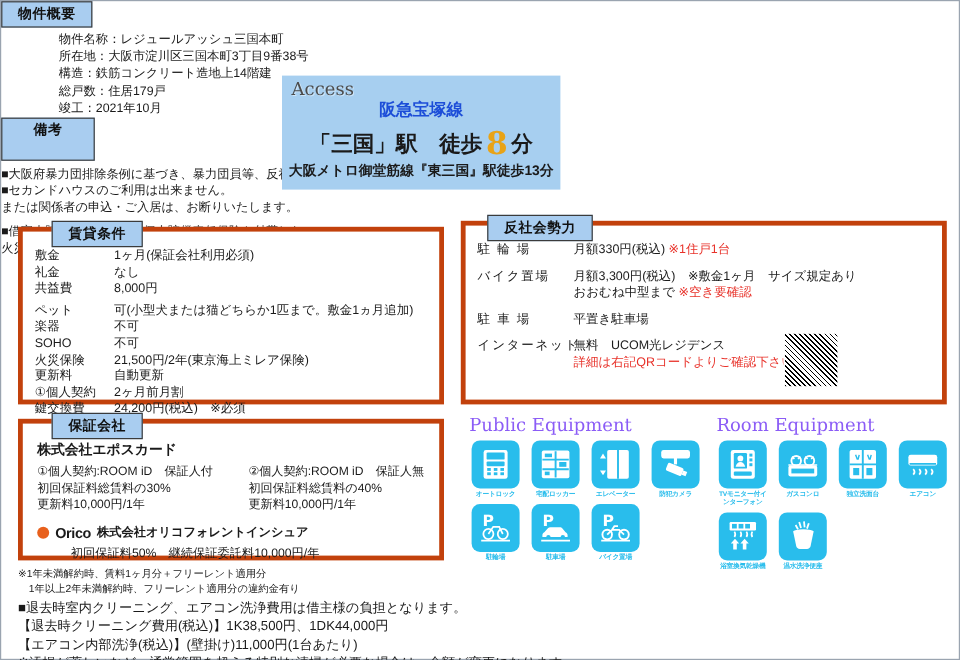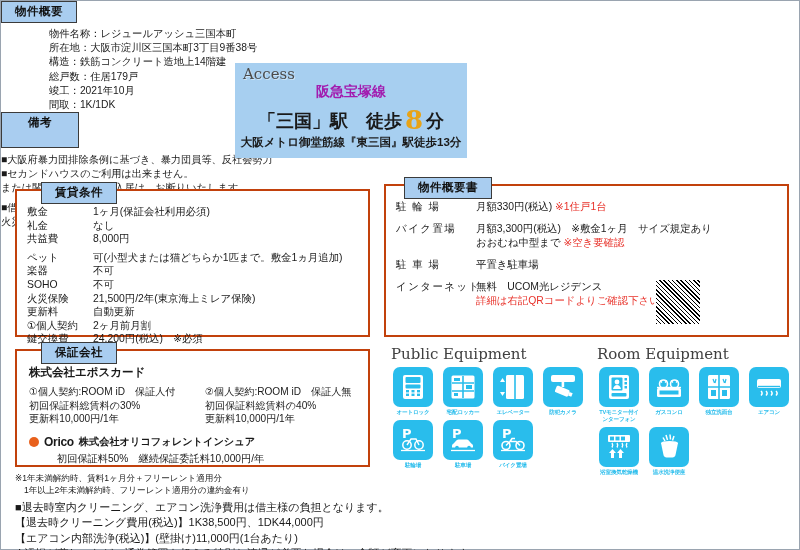--- a/index.html
+++ b/index.html
@@ -35,21 +35,21 @@
   }
   .banner-title {
     font-size: 34px; font-weight: 400; color: #ffffff;
     letter-spacing: 1px; white-space: nowrap;
     font-family: "DejaVu Serif", "Liberation Serif", serif;
   }
 
   
   .box {
     position: absolute;
-    border: 2px solid #c2410c;
+    border: 4px solid #c2410c;
     background: #fff;
   }
   .badge {
     position: absolute;
     background: #a9cdf0;
     border: 1px solid #3b3b3b;
     font-size: 11.5px; font-weight: 700;
     color: #111;
     padding: 2px 13px 3px 13px;
     white-space: nowrap;
@@ -68,21 +68,21 @@
     background: #a7cff0; border: none;
   }
   .access-label {
     position: absolute; left: 8px; top: 2px;
     font-size: 15px; color: #4b4b4b; font-weight: 400;
     font-family: "DejaVu Serif", "Liberation Serif", serif;
     text-shadow: 1px 1px 0 rgba(255,255,255,.45);
   }
   .access-line1 {
     position: absolute; top: 20px; width: 100%; text-align: center;
-    font-size: 14px; font-weight: 700; color: #a21caf;
+    font-size: 14px; font-weight: 700; color: #1d4ed8;
   }
   .access-line2 {
     position: absolute; top: 42px; width: 100%; text-align: center;
     font-size: 18px; font-weight: 700; color: #1a1a1a; white-space: nowrap;
   }
   .access-min {
     color: #e8a317; font-size: 26px; font-weight: 700;
     font-family: "DejaVu Serif", "Liberation Serif", serif;
     vertical-align: -2px; padding: 0 3px;
   }
@@ -136,21 +136,21 @@
   .orico-row { display: flex; align-items: center; gap: 5px; margin-top: 9px; }
   .orico-dot { width: 10px; height: 10px; border-radius: 50%; background: #e8601c; flex: none; }
   .orico-name { font-size: 12px; font-weight: 700; letter-spacing: -0.3px; }
   .orico-co { font-size: 10.2px; font-weight: 700; }
   .orico-sub { font-size: 10.2px; margin-top: 3px; padding-left: 28px; white-space: nowrap; }
 
   
   #pubeq { position: absolute; left: 390px; top: 344px; width: 200px; }
   #roomeq { position: absolute; left: 596px; top: 344px; width: 200px; }
   .eq-title {
-    font-size: 15px; color: #404040; font-weight: 400;
+    font-size: 15px; color: #8b5cf6; font-weight: 400;
     font-family: "DejaVu Serif", "Liberation Serif", serif;
     margin-bottom: 4px; white-space: nowrap;
   }
   .eq-grid { display: flex; flex-wrap: wrap; gap: 4px 6px; }
   .eq-item { width: 44px; text-align: center; }
   .eq-ico {
     width: 40px; height: 40px; margin: 0 auto;
     background: #29bdec; border-radius: 7px;
     display: flex; align-items: center; justify-content: center;
     color: #fff;
@@ -174,21 +174,20 @@
 <div id="page">
 
 
   <div id="overview">
     <div class="badge">物件概要</div>
     <div class="ov-line">物件名称：レジュールアッシュ三国本町</div>
     <div class="ov-line">所在地：大阪市淀川区三国本町3丁目9番38号</div>
     <div class="ov-line">構造：鉄筋コンクリート造地上14階建</div>
     <div class="ov-line">総戸数：住居179戸</div>
     <div class="ov-line">竣工：2021年10月</div>
-    <div class="ov-line">間取：1K/1DK</div>
   </div>
 
   <div class="box" id="access">
     <div class="access-label">Access</div>
     <div class="access-line1">阪急宝塚線</div>
     <div class="access-line2">
       <span>「三国」駅　徒歩</span><span class="access-min">8</span><span>分</span>
     </div>
     <div class="access-line3">大阪メトロ御堂筋線『東三国』駅徒歩13分</div>
   </div>
@@ -244,21 +243,21 @@
         <span class="v">2ヶ月前月割</span>
       </div>
       <div class="rent-row">
         <span class="k">鍵交換費</span>
         <span class="v">24,200円(税込)　※必須</span>
       </div>
     </div>
   </div>
 
   <div class="box" id="facil">
-    <div class="badge">物件概要書</div>
+    <div class="badge">反社会勢力</div>
     <div class="fac-body">
 
       <div class="fac-row">
         <span class="k">駐 輪 場</span>
         <span class="v">
           <span>月額330円(税込)</span>
           <span class="red">※1住戸1台</span>
         </span>
       </div>
 

